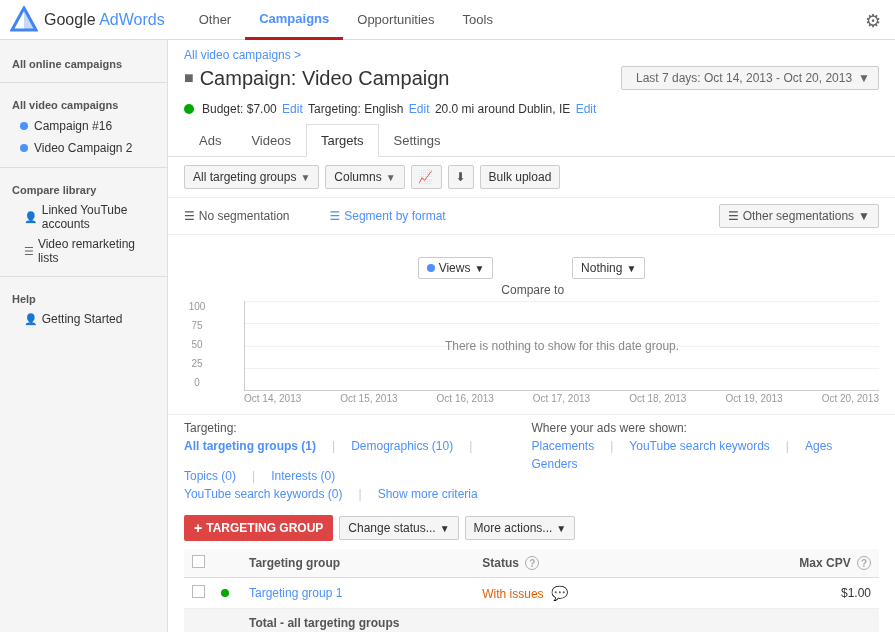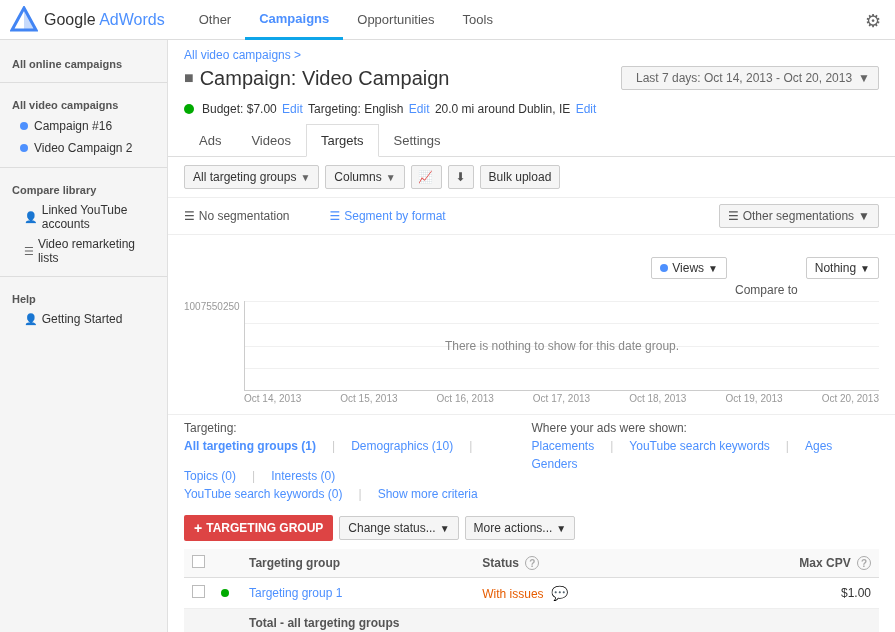--- a/index.html
+++ b/index.html
@@ -6,21 +6,21 @@
     body { font-family: Arial, sans-serif; font-size: 13px; color: #333; background: #fff; width: 895px; height: 632px; overflow: hidden; }
 
     
     .top-nav { height: 40px; background: #fff; border-bottom: 1px solid #ddd; display: flex; align-items: center; padding: 0 10px; }
     .logo-area { display: flex; align-items: center; margin-right: 20px; }
     .logo-icon { width: 28px; height: 28px; margin-right: 6px; }
     .logo-text { font-size: 16px; color: #4d90fe; font-weight: normal; }
     .logo-text span { color: #333; }
     .nav-links { display: flex; align-items: center; flex: 1; }
     .nav-link { padding: 0 14px; height: 40px; display: flex; align-items: center; font-size: 13px; color: #555; text-decoration: none; cursor: pointer; }
-    .nav-link.active { color: #4d90fe; border-bottom: 3px solid #0ea5e9; font-weight: bold; }
+    .nav-link.active { color: #4d90fe; border-bottom: 3px solid #b91c1c; font-weight: bold; }
     .nav-right { margin-left: auto; display: flex; align-items: center; }
     .gear-icon { width: 20px; height: 20px; cursor: pointer; color: #666; font-size: 18px; }
 
     
     .layout { display: flex; height: calc(632px - 40px); }
     .sidebar { width: 168px; min-width: 168px; background: #f5f5f5; border-right: 1px solid #e0e0e0; padding: 10px 0; overflow-y: auto; }
     .sidebar-section-title { font-size: 11px; font-weight: bold; color: #555; padding: 8px 12px 4px; text-transform: none; }
     .sidebar-item { padding: 4px 12px 4px 20px; font-size: 12px; color: #333; cursor: pointer; display: flex; align-items: center; }
     .sidebar-item.active { color: #d44; font-weight: bold; }
     .sidebar-item .dot { width: 8px; height: 8px; border-radius: 50%; margin-right: 6px; flex-shrink: 0; }
@@ -57,21 +57,21 @@
 
     
     .seg-bar { display: flex; align-items: center; padding: 6px 16px; border-bottom: 1px solid #eee; font-size: 12px; }
     .seg-left { display: flex; align-items: center; color: #555; }
     .seg-mid { margin-left: 40px; color: #4d90fe; cursor: pointer; display: flex; align-items: center; }
     .seg-right { margin-left: auto; display: flex; align-items: center; }
     .seg-right-btn { display: flex; align-items: center; border: 1px solid #ccc; background: #f5f5f5; padding: 4px 8px; font-size: 12px; cursor: pointer; border-radius: 2px; color: #555; }
 
     
     .chart-area { padding: 0 16px; margin-bottom: 8px; }
-    .chart-controls { display: flex; align-items: center; justify-content: flex-end; padding: 4px 0; gap: 8px; }
+    .chart-controls { display: flex; align-items: center; justify-content: center; padding: 4px 0; gap: 8px; }
     .views-btn { display: flex; align-items: center; background: #fff; border: 1px solid #ccc; padding: 3px 8px; font-size: 12px; cursor: pointer; border-radius: 2px; }
     .views-dot { width: 8px; height: 8px; border-radius: 50%; background: #4d90fe; margin-right: 4px; }
     .compare-label { font-size: 12px; color: #555; margin-top: 44px; }
     .nothing-btn { display: flex; align-items: center; background: #fff; border: 1px solid #ccc; padding: 3px 8px; font-size: 12px; cursor: pointer; border-radius: 2px; }
 
     .chart-wrapper { position: relative; height: 90px; border-left: 1px solid #ccc; border-bottom: 1px solid #ccc; margin-left: 30px; }
     .chart-empty-msg { position: absolute; top: 50%; left: 50%; transform: translate(-50%, -50%); font-size: 12px; color: #888; white-space: nowrap; }
     .chart-dates { display: flex; justify-content: space-between; margin-left: 30px; font-size: 10px; color: #999; padding: 2px 0; }
     .chart-grid-line { position: absolute; left: 0; right: 0; border-top: 1px solid #f0f0f0; }
 
@@ -247,21 +247,21 @@
           <span>Views</span>
           <span style="margin-left:4px; font-size:10px;">▼</span>
         </div>
         <span class="compare-label">Compare to</span>
         <div class="nothing-btn">
           <span>Nothing</span>
           <span style="margin-left:4px; font-size:10px;">▼</span>
         </div>
       </div>
       <div style="display:flex; align-items:stretch;">
-        <div style="display:flex; flex-direction:row; justify-content:space-between; font-size:10px; color:#999; text-align:center; width:30px; padding-right:4px; padding-bottom:18px;">
+        <div style="display:flex; flex-direction:column; justify-content:space-between; font-size:10px; color:#999; text-align:center; width:30px; padding-right:4px; padding-bottom:18px;">
           <span>100</span>
           <span>75</span>
           <span>50</span>
           <span>25</span>
           <span>0</span>
         </div>
         <div style="flex:1; position:relative;">
           <div class="chart-wrapper">
             <div class="chart-grid-line" style="top:0%;"></div>
             <div class="chart-grid-line" style="top:25%;"></div>

